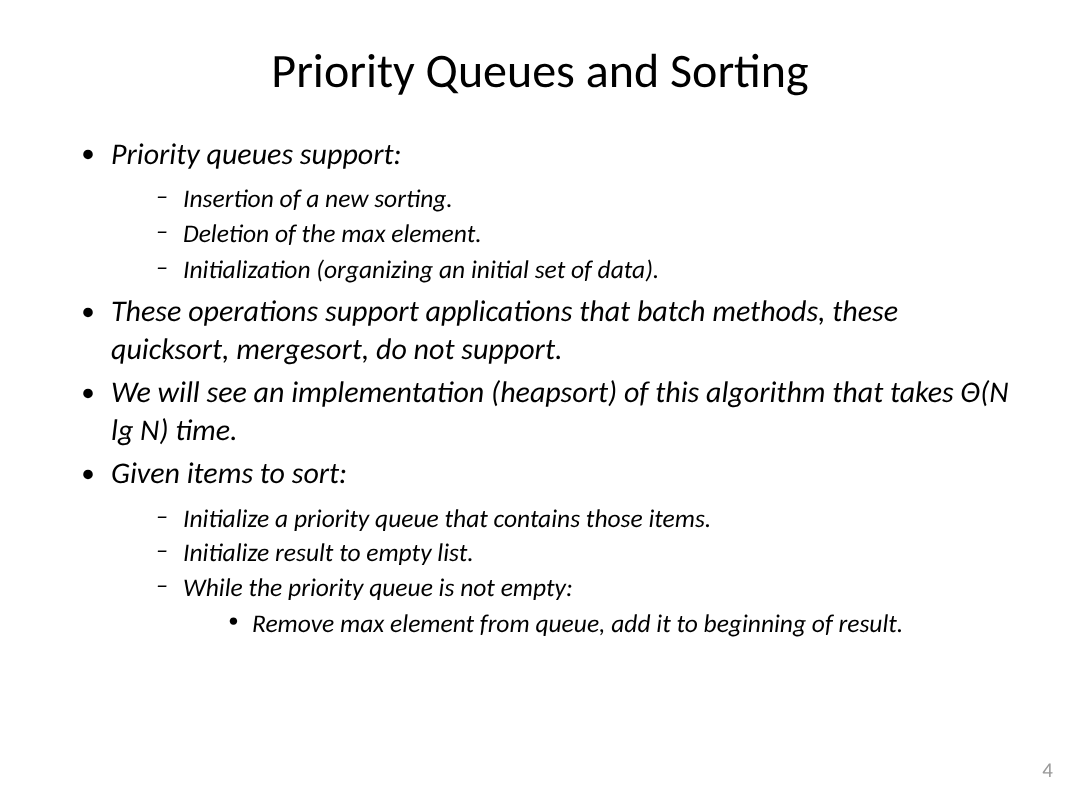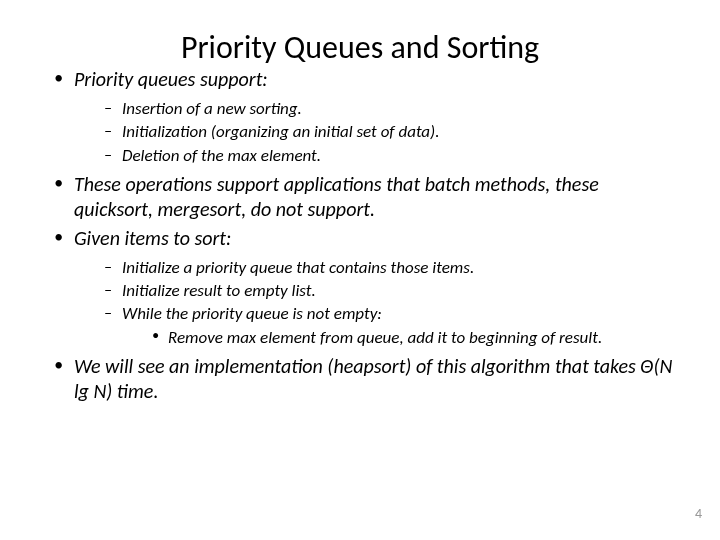--- a/index.html
+++ b/index.html
@@ -9,20 +9,21 @@
       font-family: Calibri, Arial, sans-serif;
       background: #fff;
       color: #000;
       padding: 20px 40px 20px 40px;
       position: relative;
     }
     .title {
       font-size: 32px;
       font-weight: normal;
       text-align: center;
+      margin-bottom: 24px;
       margin-top: 8px;
     }
     ul.lvl1 {
       list-style: none;
       padding-left: 10px;
     }
     ul.lvl1 > li {
       font-size: 20px;
       line-height: 1.25;
       margin-bottom: 4px;
@@ -83,34 +84,34 @@
 </head>
 <body>
 
 <h1 class="title">Priority Queues and Sorting</h1>
 
 <ul class="lvl1">
   <li>
     <span>Priority queues support:</span>
     <ul class="lvl2">
       <li>Insertion of a new sorting.</li>
+      <li>Deletion of the max element.</li>
       <li>Initialization (organizing an initial set of data).</li>
-      <li>Deletion of the max element.</li>
     </ul>
   </li>
   <li>These operations support applications that batch methods, these quicksort, mergesort, do not support.</li>
+  <li>We will see an implementation (heapsort) of this algorithm that takes Θ(N lg N) time.</li>
   <li>
     <span>Given items to sort:</span>
     <ul class="lvl2">
       <li>Initialize a priority queue that contains those items.</li>
       <li>Initialize result to empty list.</li>
       <li>
         <span>While the priority queue is not empty:</span>
         <ul class="lvl3">
           <li>Remove max element from queue, add it to beginning of result.</li>
         </ul>
       </li>
     </ul>
   </li>
-  <li>We will see an implementation (heapsort) of this algorithm that takes Θ(N lg N) time.</li>
 </ul>
 
 <div class="page-num">4</div>
 
 </body></html>

